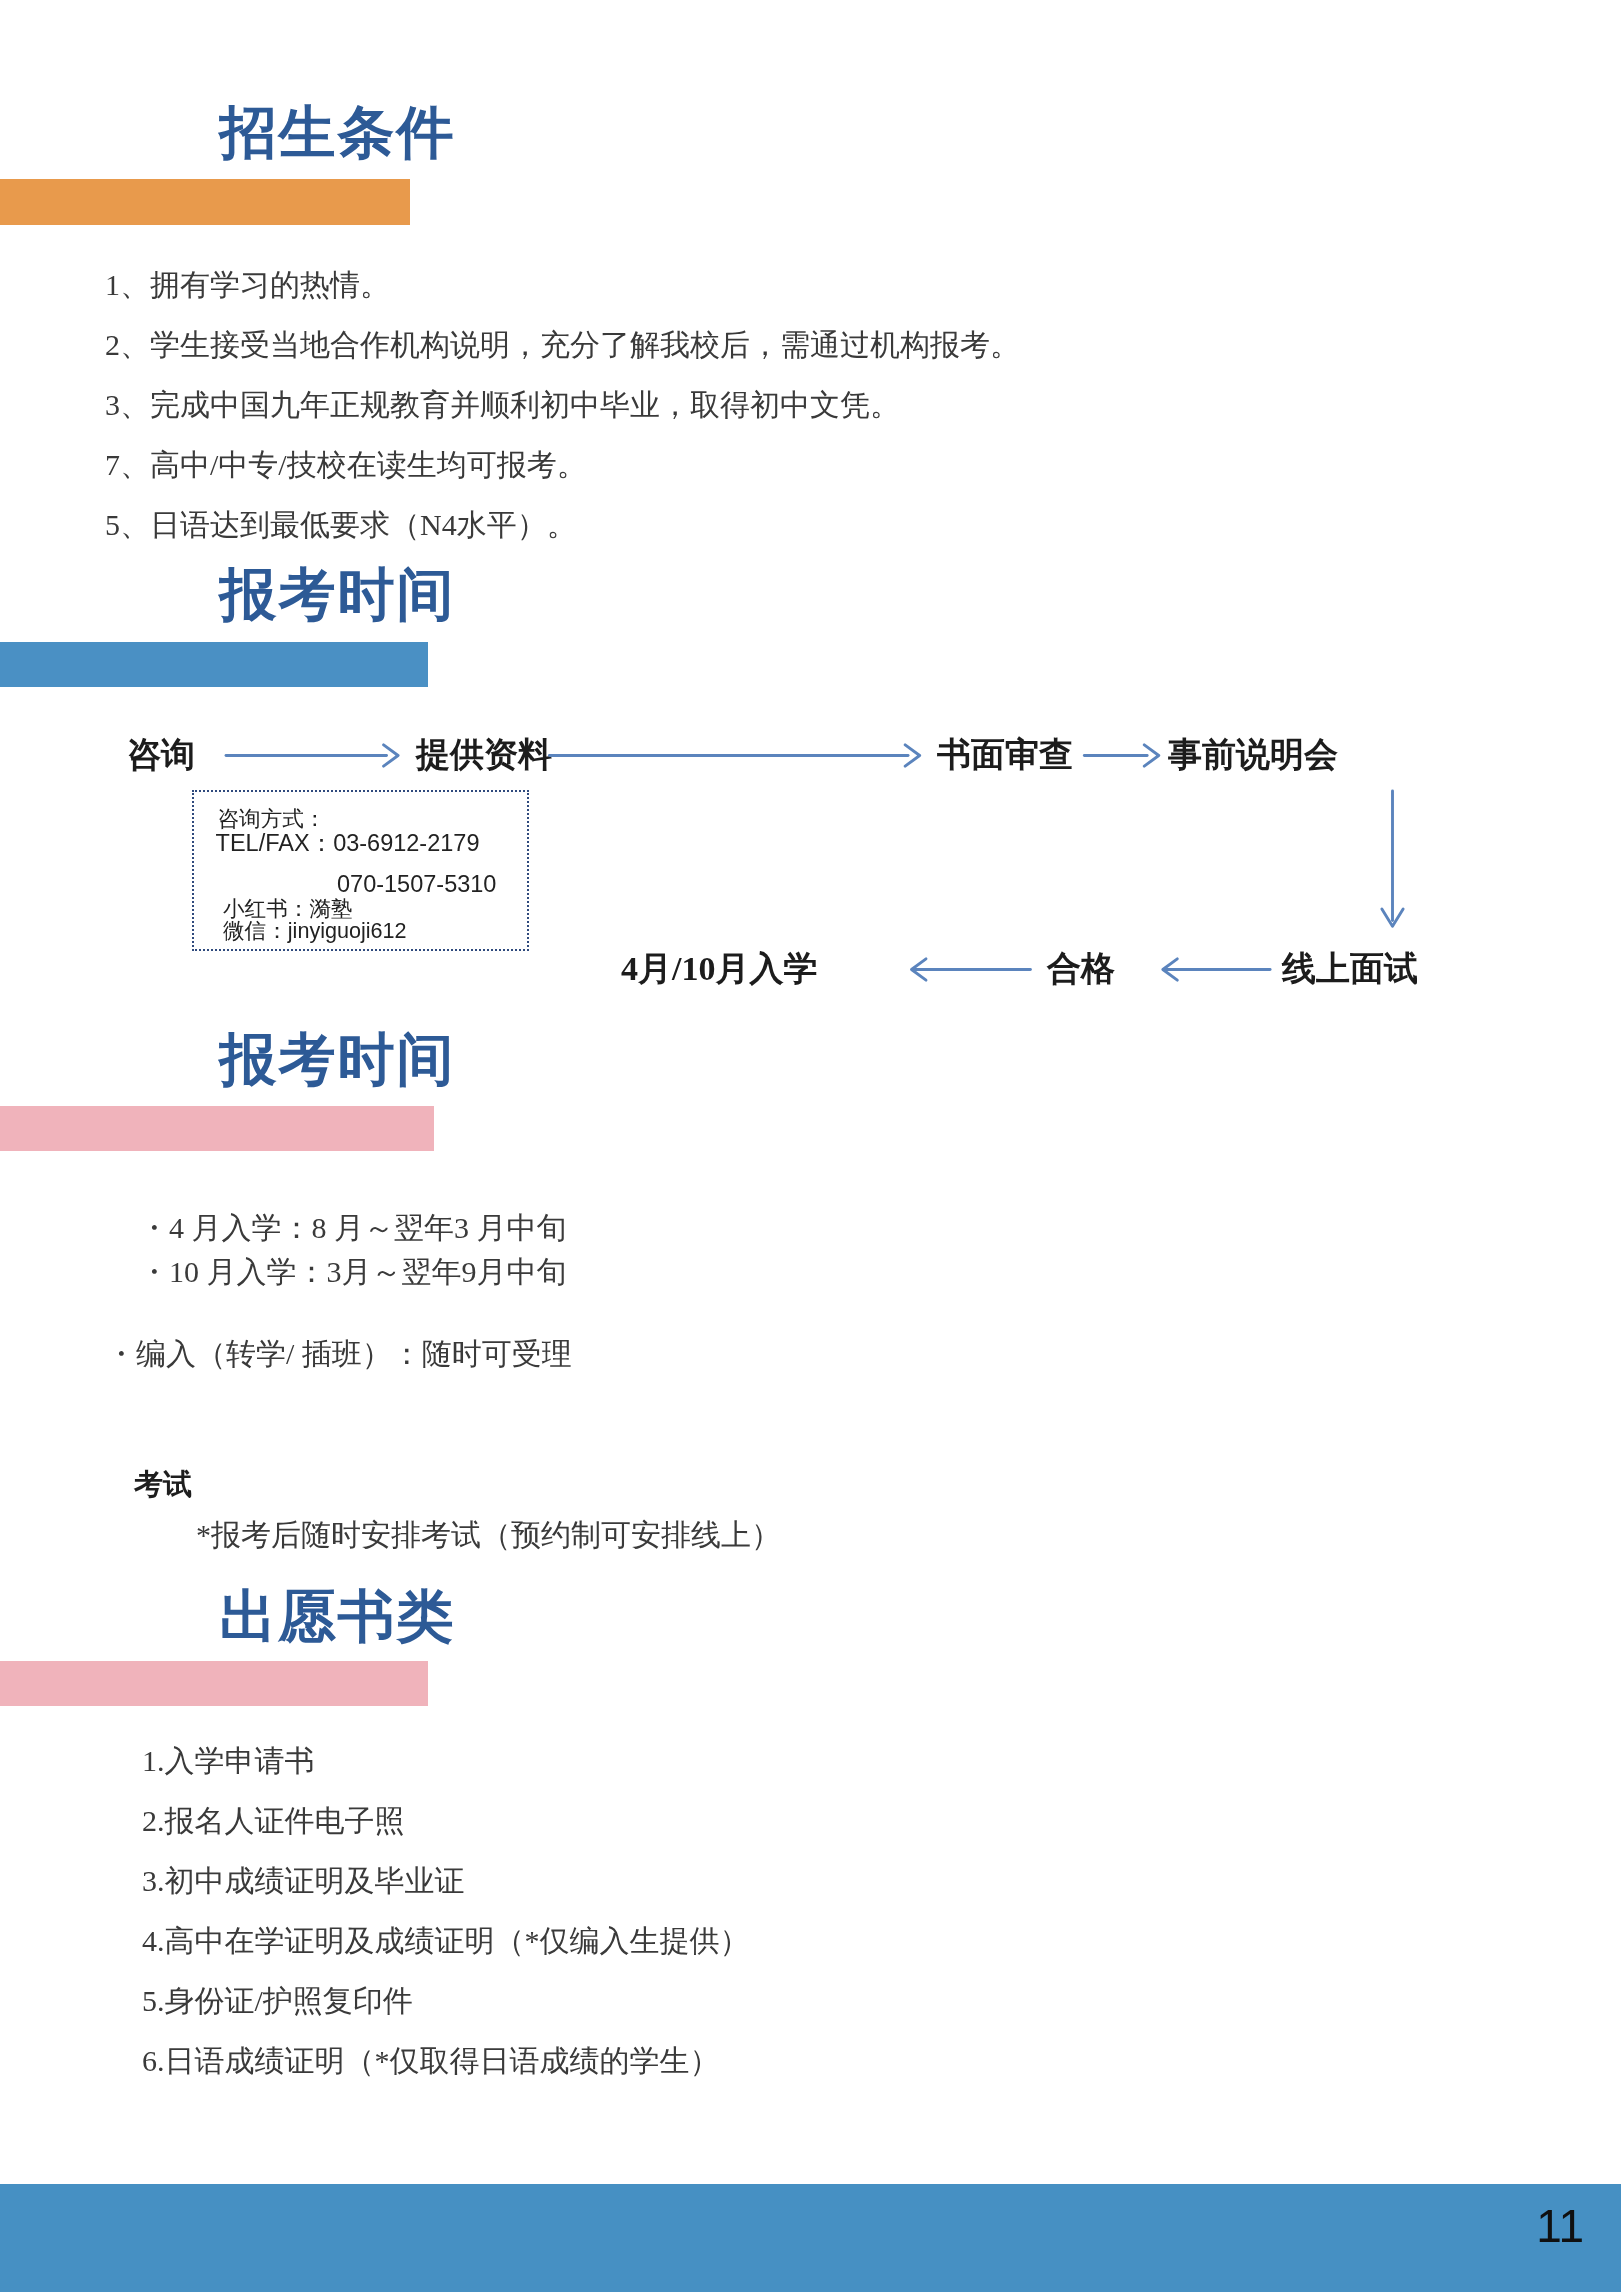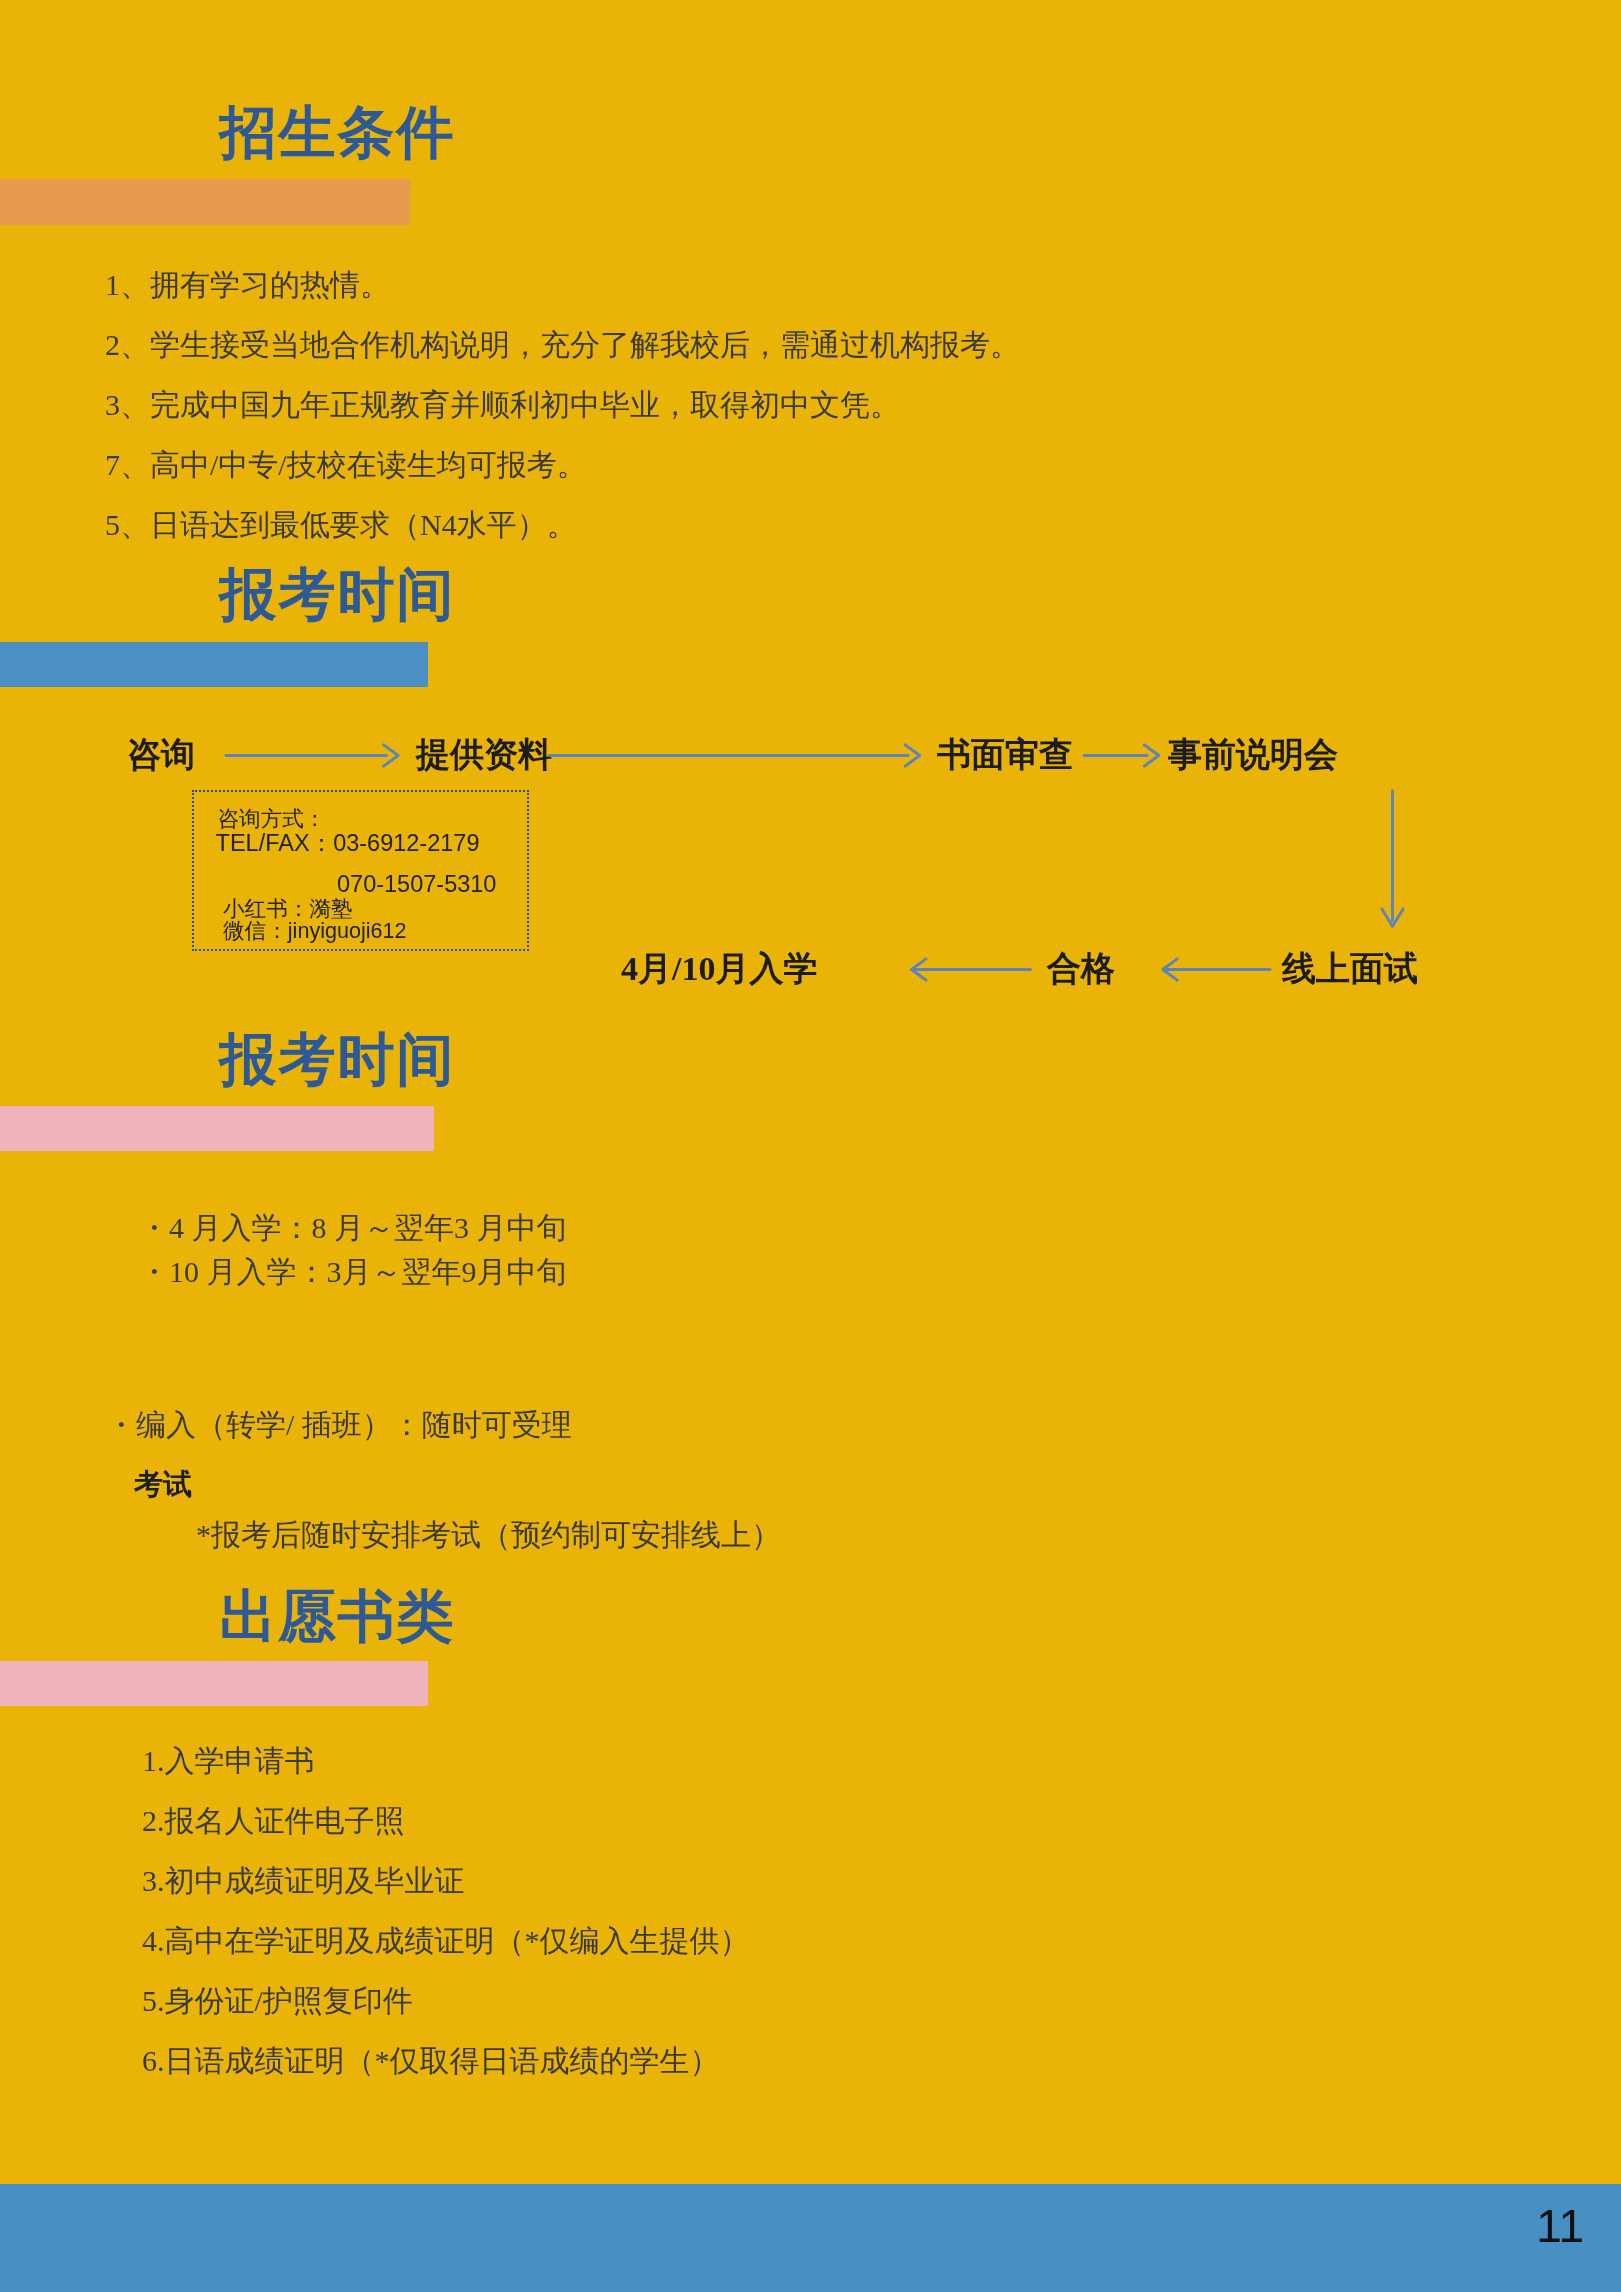--- a/index.html
+++ b/index.html
@@ -1,16 +1,16 @@
 <!DOCTYPE html>
 <html style="--title-navy: #2d5a96; --orange: #e89a4c; --bar-blue: #4a90c4; --pink: #f0b3bb; --footer-blue: #4690c3; --arrow-blue: #5b84bd; --box-border: #2f4a7d; --text-dark: #3a3a3a;"><head>
 <meta charset="utf-8">
 <style>
   html,body{margin:0;padding:0;background:#9a9a9a;}
-  .page{position:relative;width:1621px;height:2293px;background:#eab308;
+  .page{position:relative;width:1621px;height:2293px;background:#ffffff;
         font-family:"Liberation Serif",serif;color:var(--text-dark);overflow:hidden;}
 
   .bar{position:absolute;left:0;}
   .bar-orange{top:179px;width:410px;height:46px;background:var(--orange);}
   .bar-blue{top:642px;width:428px;height:45px;background:var(--bar-blue);}
   .bar-pink1{top:1106px;width:434px;height:45px;background:var(--pink);}
   .bar-pink2{top:1661px;width:428px;height:45px;background:var(--pink);}
   .bar-footer{top:2184px;width:100%;height:109px;background:var(--footer-blue);}
 
   .sec-title{position:absolute;left:210px;width:255px;text-align:center;
@@ -31,21 +31,21 @@
                border:2px dotted var(--box-border);box-sizing:border-box;
                font-family:"Liberation Sans",sans-serif;}
   .cline{position:absolute;color:#222;line-height:25.5px;white-space:nowrap;}
   .cl1{left:23.5px;top:13.7px;font-size:21.6px;}
   .cl2{left:21.6px;top:39px;font-size:23.5px;}
   .cl3{left:143px;top:80px;font-size:23.5px;}
   .cl4{left:29px;top:104px;font-size:21.6px;}
   .cl5{left:29px;top:126px;font-size:21.6px;}
 
   .intake{position:absolute;left:139px;top:1206px;font-size:30px;line-height:44px;white-space:nowrap;}
-  .transfer{position:absolute;left:106px;top:1402px;font-size:30px;line-height:45px;white-space:nowrap;}
+  .transfer{position:absolute;left:106px;top:1331px;font-size:30px;line-height:45px;white-space:nowrap;}
   .exam-label{position:absolute;left:134px;top:1465px;font-size:29px;font-weight:700;
               font-family:"Liberation Sans",sans-serif;color:#1e1e1e;}
   .exam-note{position:absolute;left:196px;top:1515px;font-size:30px;white-space:nowrap;}
 
   .page-num{position:absolute;right:37px;top:2203px;font-size:46px;color:#101010;
             font-family:"Liberation Sans",sans-serif;line-height:1;}
 </style>
 </head>
 <body>
 

